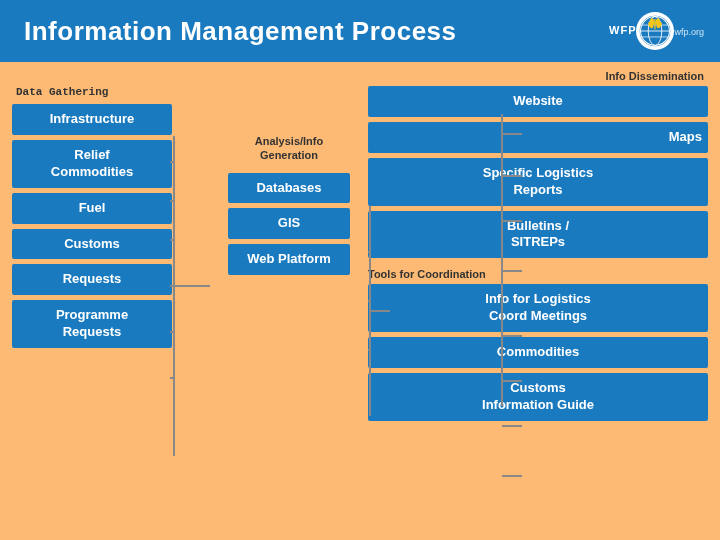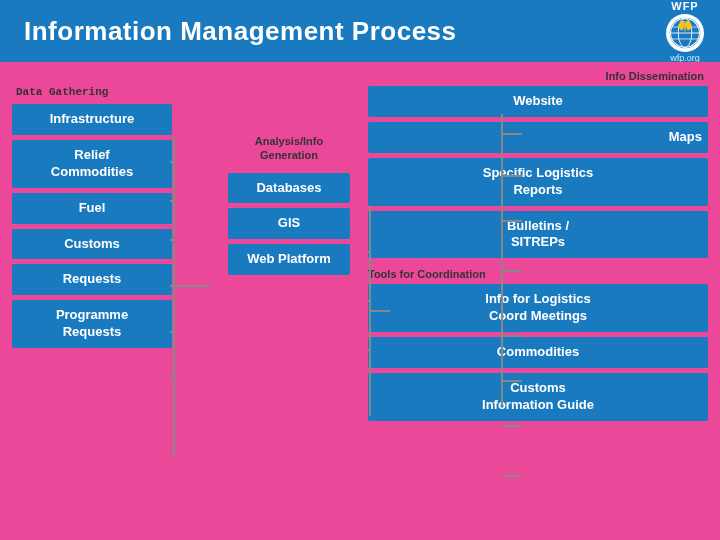--- a/index.html
+++ b/index.html
@@ -21,21 +21,21 @@
       padding: 0 16px 0 24px;
     }
     .header-title {
       color: #fff;
       font-size: 26px;
       font-weight: bold;
       letter-spacing: 0.5px;
     }
     .wfp-logo {
       display: flex;
-      flex-direction: column;
+      flex-direction: row;
       align-items: center;
       color: #fff;
       font-size: 10px;
     }
     .wfp-logo .wfp-text {
       font-size: 11px;
       font-weight: bold;
       letter-spacing: 1px;
       margin-bottom: 2px;
     }
@@ -49,21 +49,21 @@
       justify-content: center;
       overflow: hidden;
     }
     .wfp-circle svg {
       width: 34px;
       height: 34px;
     }
 
     
     .main {
-      background: #ec4899;
+      background: #fdba74;
       padding: 8px 12px 8px 12px;
       height: 478px;
       position: relative;
     }
 
     
     .info-dissem-label {
       text-align: right;
       font-size: 11px;
       font-weight: bold;

